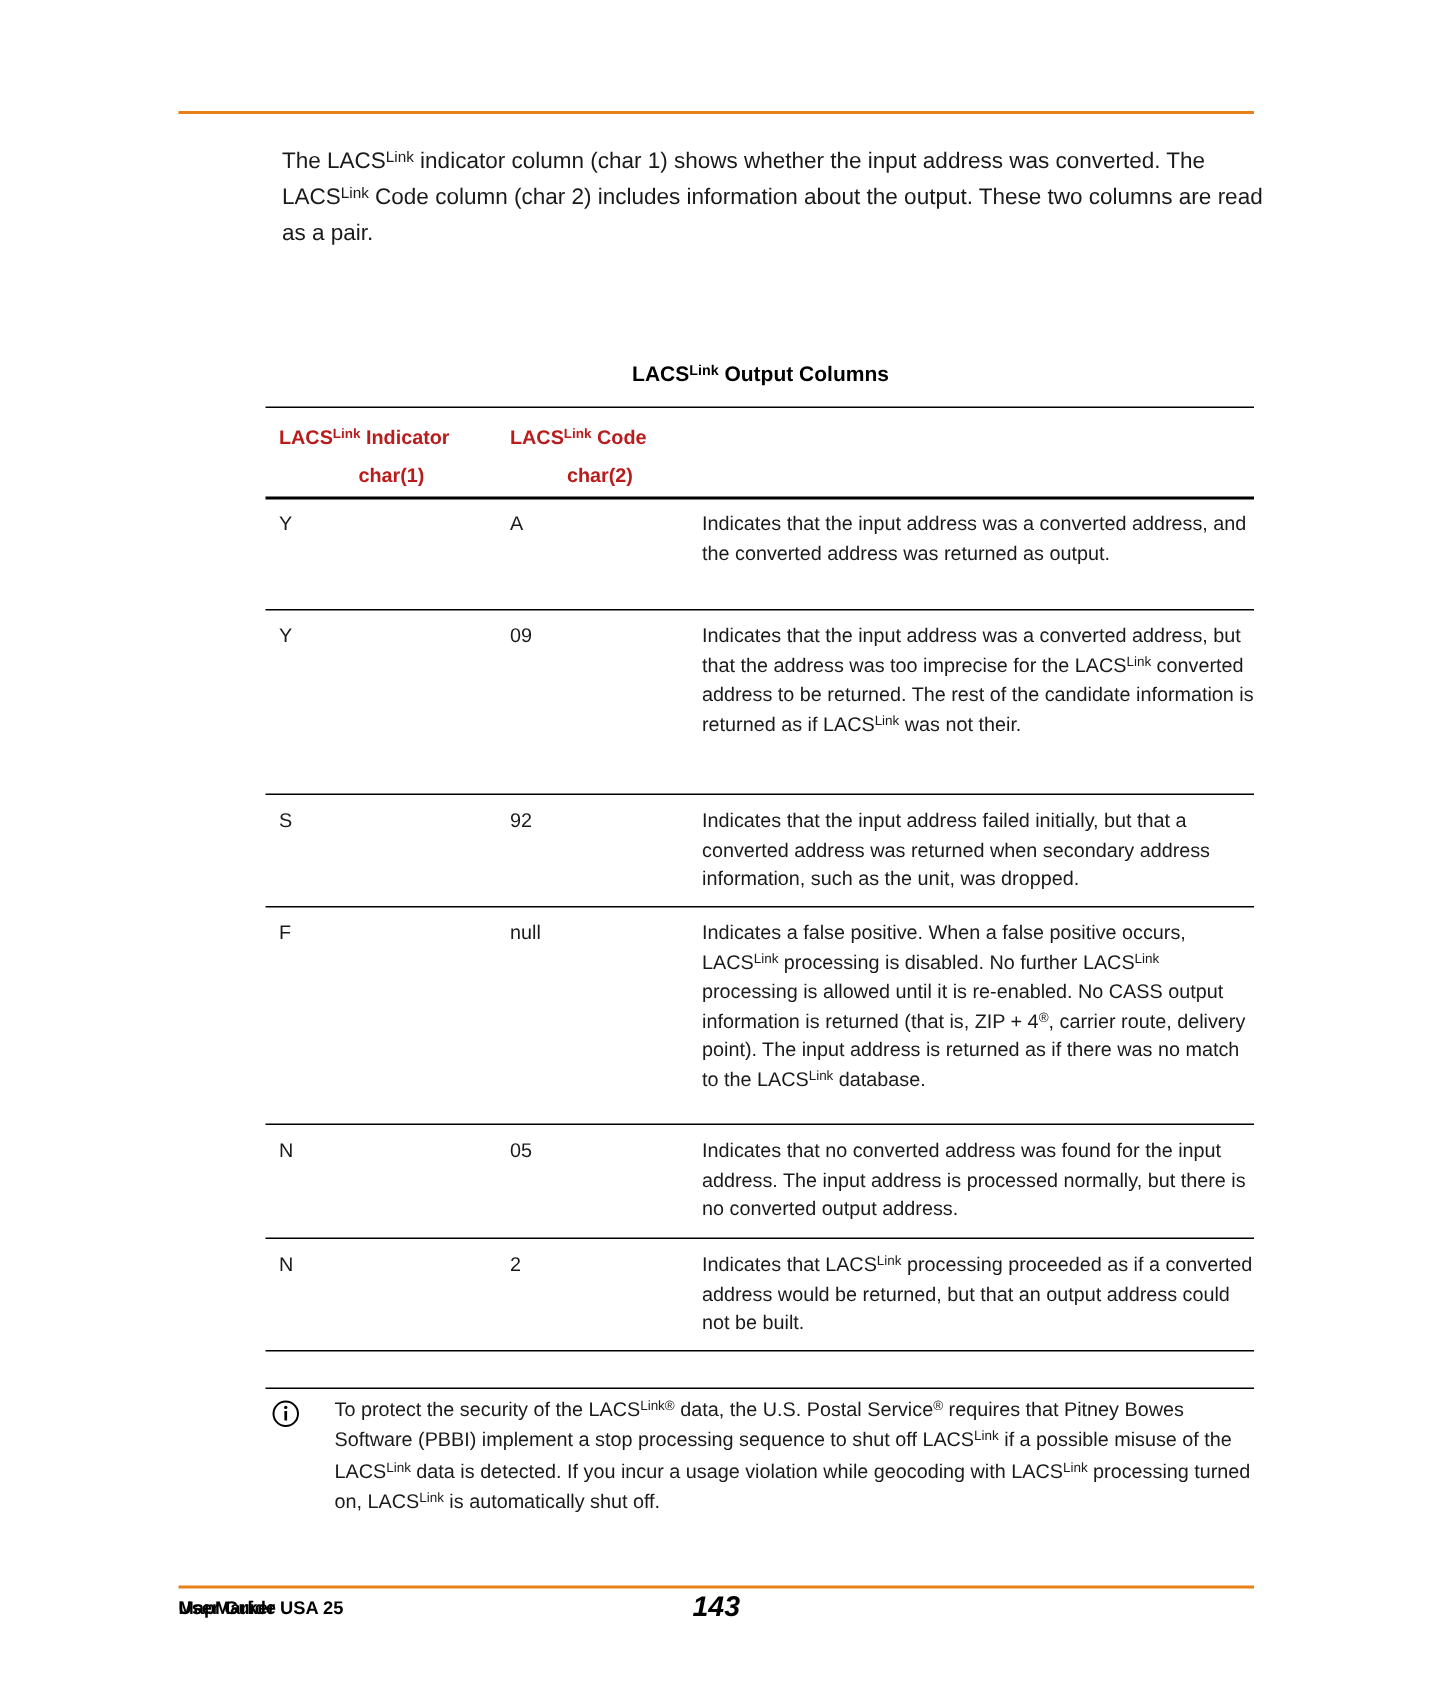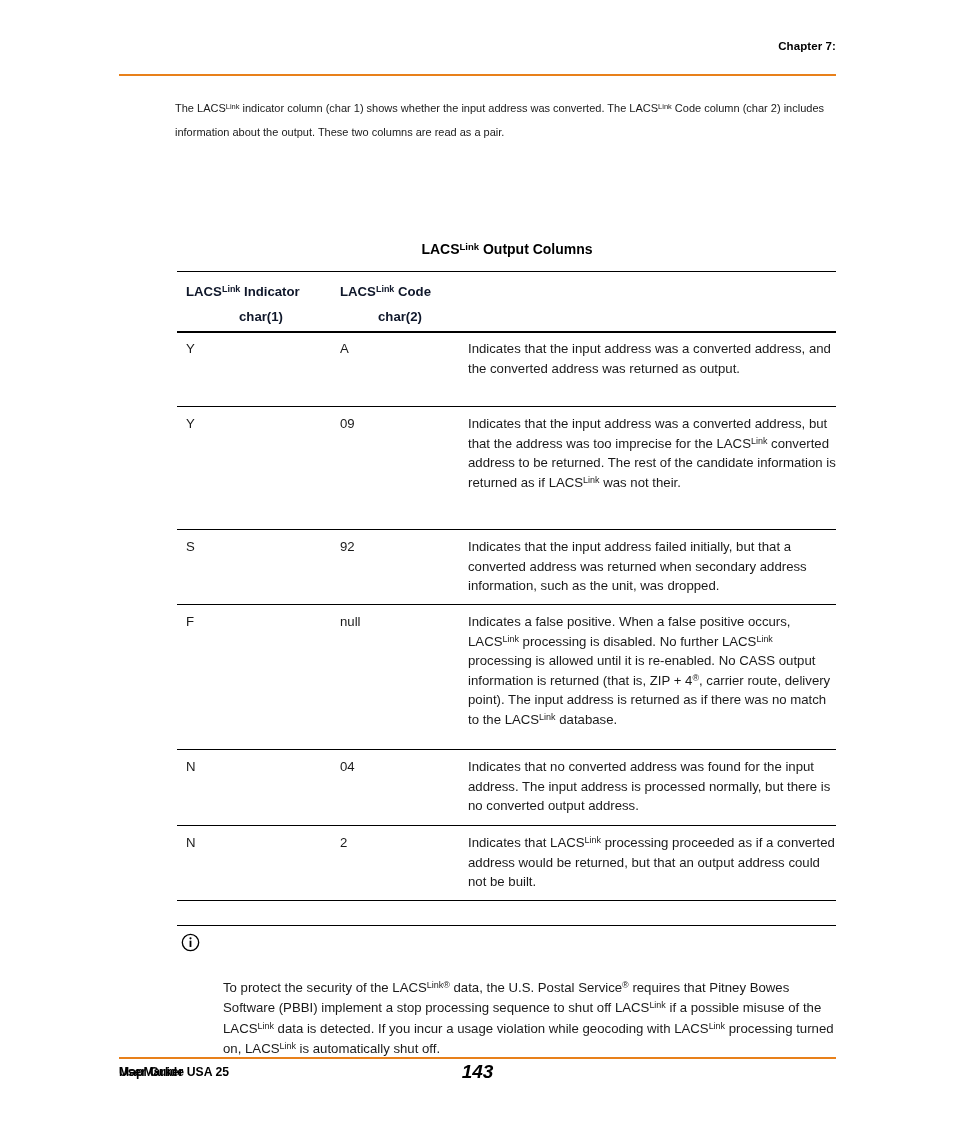--- a/index.html
+++ b/index.html
@@ -38,23 +38,23 @@
     width: 717px;
     height: 1.6px;
     background: #e8801a;
   }
   #head-rule { top: 74px; }
   #foot-rule { top: 1057px; }
 
   
   .para {
     position: absolute;
-    left: 175px;
+    left: 188px;
     width: 660px;
-    font-size: 11px;
+    font-size: 15px;
     line-height: 24px;
     color: #1a1a1a;
   }
   #para1 { top: 96px; }
   #para2 { top: 175px; }
   .xref {
     color: #f07c1a;
     font-weight: bold;
   }
 
@@ -93,21 +93,21 @@
   }
   .tbl .c1 { position: absolute; left: 9px;   width: 150px; }
   .tbl .c2 { position: absolute; left: 163px; width: 120px; }
   .tbl .c3 { position: absolute; left: 291px; width: 368px; }
 
   
   .thead {
     font-weight: bold;
     font-size: 13.2px;
     line-height: 25px;
-    color: #0f172a;
+    color: #b91c1c;
   }
   .thead .c1, .thead .c2 { text-align: left; }
   .thead .sub { display: block; text-align: center; }
   .thead .c3 { text-align: center; }
 
   
   #note {
     position: absolute;
     left: 177px;
     top: 930px;
@@ -119,21 +119,20 @@
   #note .icon {
     position: absolute;
     left: 4px;
     top: 3px;
     width: 19px;
     height: 19px;
   }
   #note .ntext {
     margin-left: 46px;
     display: block;
-    margin-top: 48px;
   }
 
   
   .foot {
     position: absolute;
     top: 1065px;
     font-size: 12.2px;
     font-weight: bold;
     color: #000;
   }
@@ -143,21 +142,20 @@
     left: 119px; width: 717px; text-align: center;
     top: 1061px; font-size: 19px; font-weight: bold; font-style: italic;
   }
 </style>
 </head>
 <body>
 
 <div id="page">
 
   <div class="run-head">
-    <div>Chapter 7:</div>
   </div>
   <div class="rule-orange" id="head-rule"></div>
 
   <div class="para" id="para1">
     <span>The LACS</span><sup>Link</sup><span> indicator column (char 1) shows whether the input address was converted. The LACS</span><sup>Link</sup><span> Code column (char 2) includes information about the output. These two columns are read as a pair.</span>
   </div>
 
 
   <div id="table-title">
     <span>LACS</span><sup>Link</sup><span> Output Columns</span>
@@ -189,21 +187,21 @@
       </div>
       <div class="trule thin" style="top: 604px;"></div>
       <div class="tbl" style="top: 612px;">
         <div class="c1">F</div>
         <div class="c2">null</div>
         <div class="c3"><span>Indicates a false positive. When a false positive occurs, LACS</span><sup>Link</sup><span> processing is disabled. No further LACS</span><sup>Link</sup><span> processing is allowed until it is re-enabled. No CASS output information is returned (that is, ZIP + 4</span><sup>®</sup><span>, carrier route, delivery point). The input address is returned as if there was no match to the LACS</span><sup>Link</sup><span> database.</span></div>
       </div>
       <div class="trule thin" style="top: 749px;"></div>
       <div class="tbl" style="top: 757px;">
         <div class="c1">N</div>
-        <div class="c2">04</div>
+        <div class="c2">05</div>
         <div class="c3"><span>Indicates that no converted address was found for the input address. The input address is processed normally, but there is no converted output address.</span></div>
       </div>
       <div class="trule thin" style="top: 825px;"></div>
       <div class="tbl" style="top: 833px;">
         <div class="c1">N</div>
         <div class="c2">2</div>
         <div class="c3"><span>Indicates that LACS</span><sup>Link</sup><span> processing proceeded as if a converted address would be returned, but that an output address could not be built.</span></div>
       </div>
       <div class="trule thin" style="top: 900px;"></div>
       <div class="trule thin" style="top: 925px;"></div>

